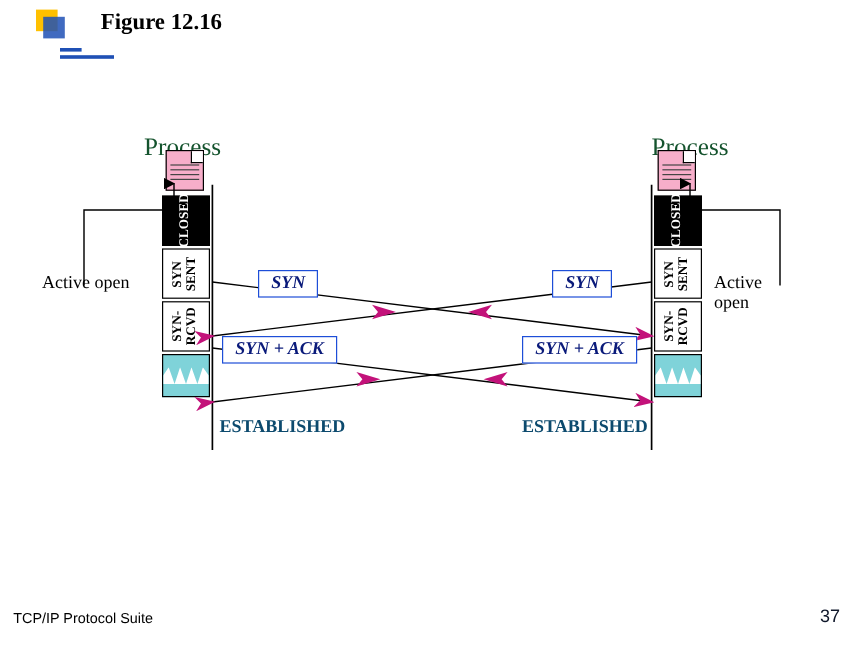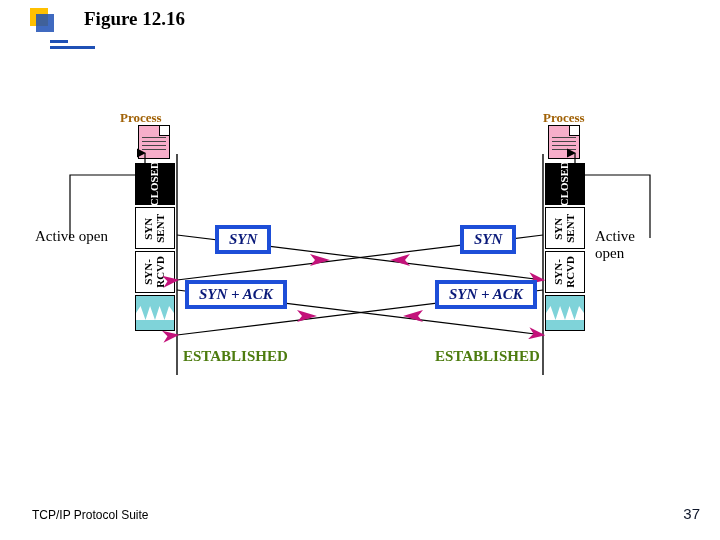--- a/index.html
+++ b/index.html
@@ -24,46 +24,46 @@
   }
   .bullet-icon .sq1 { position:absolute; top:0; left:0; width:18px; height:18px; background:#ffc000; }
   .bullet-icon .sq2 { position:absolute; top:6px; left:6px; width:18px; height:18px; background:#1f50b5; opacity:0.85; }
   .header-line {
     position:absolute; top:40px; left:50px; right:10px; height:3px;
   }
   .header-line .bar1 { position:absolute; left:0; top:0; height:3px; width:18px; background:#1f50b5; }
   .header-line .bar2 { position:absolute; left:0; top:6px; height:3px; width:45px; background:#1f50b5; }
   .figno { font-weight:bold; font-family: "Times New Roman", serif; color:#000; font-size:19px;}
   .figtitle { font-weight:bold; font-style:italic; margin-left:16px; color:#000; font-size:19px;}
-  .footer-left { position:absolute; left:32px; bottom:18px; font-family:Arial,sans-serif; font-size:12px; color:#000;}
+  .footer-left { position:absolute; left:11px; bottom:18px; font-family:Arial,sans-serif; font-size:12px; color:#000;}
   .footer-right { position:absolute; right:20px; bottom:18px; font-family:Arial,sans-serif; font-size:15px; color:#0f172a;}
   .diagram { position:absolute; top:120px; left:65px; width:590px; height:310px; }
 
-  .process-label { position:absolute; font-size:13px; font-family:"Times New Roman",serif; color:#a16207;font-weight:bold;}
+  .process-label { position:absolute; font-size:21px; font-family:"Times New Roman",serif; color:#14532d;}
   .active-open { position:absolute; font-size:15px; font-family:"Times New Roman",serif; color:#000;}
 
   .state-stack { position:absolute; width:40px; }
   .doc-icon { width:34px; height:36px; position:relative; margin:0 auto 2px; }
   .doc-icon .page { position:absolute; top:0; left:0; width:30px; height:32px; background:#f7aeca; border:1px solid #000; }
   .doc-icon .page::before { content:""; position:absolute; top:0; right:0; width:9px; height:9px; background:#fff; border-left:1px solid #000; border-bottom:1px solid #000;}
   .doc-icon .lines { position:absolute; top:11px; left:3px; right:3px; }
   .doc-icon .lines div { height:1px; background:#444; margin-bottom:3px; }
 
   .state-box { border:1px solid #000; height:40px; position:relative; margin-bottom:2px; display:flex; align-items:center; justify-content:center; }
   .state-box.closed { background:#000; color:#fff; }
   .state-box.syn-sent { background:#fff; }
   .state-box.syn-rcvd { background:#fff; }
   .state-v { writing-mode: vertical-rl; transform: rotate(180deg); font-family:"Times New Roman",serif; font-size:11px; font-weight:bold; text-align:center; line-height:1.05; white-space:pre; }
   .est-wrap { position:relative; height:34px; border:1px solid #000; background:#7fd3d9; }
   .est-zig { position:absolute; top:10px; left:0; right:0; height:14px; background:#fff;
     clip-path: polygon(0 50%, 12% 0, 25% 100%, 37% 0, 50% 100%, 62% 0, 75% 100%, 87% 0, 100% 50%, 100% 100%, 0 100%);
   }
 
-  .msg-box { position:absolute; border:4px solid #1d4ed8; background:#fff; font-family:"Times New Roman",serif; font-size:15px; font-weight:bold; font-style:italic; padding:2px 10px; color:#0a1a7a; z-index:5;}
-  .established-label { position:absolute; font-family:"Times New Roman",serif; font-weight:bold; color:#4d7c0f; font-size:15px;}
+  .msg-box { position:absolute; border:1px solid #1d4ed8; background:#fff; font-family:"Times New Roman",serif; font-size:15px; font-weight:bold; font-style:italic; padding:2px 10px; color:#0a1a7a; z-index:5;}
+  .established-label { position:absolute; font-family:"Times New Roman",serif; font-weight:bold; color:#0c4a6e; font-size:15px;}
 
   svg.wires { position:absolute; top:0; left:0; width:100%; height:100%; z-index:1; }
   .arrowhead { fill:#c3127a; }
 </style>
 </head>
 <body>
 
 <div class="slide-header">
   <span class="bullet-icon">
     <span class="sq1"></span>

